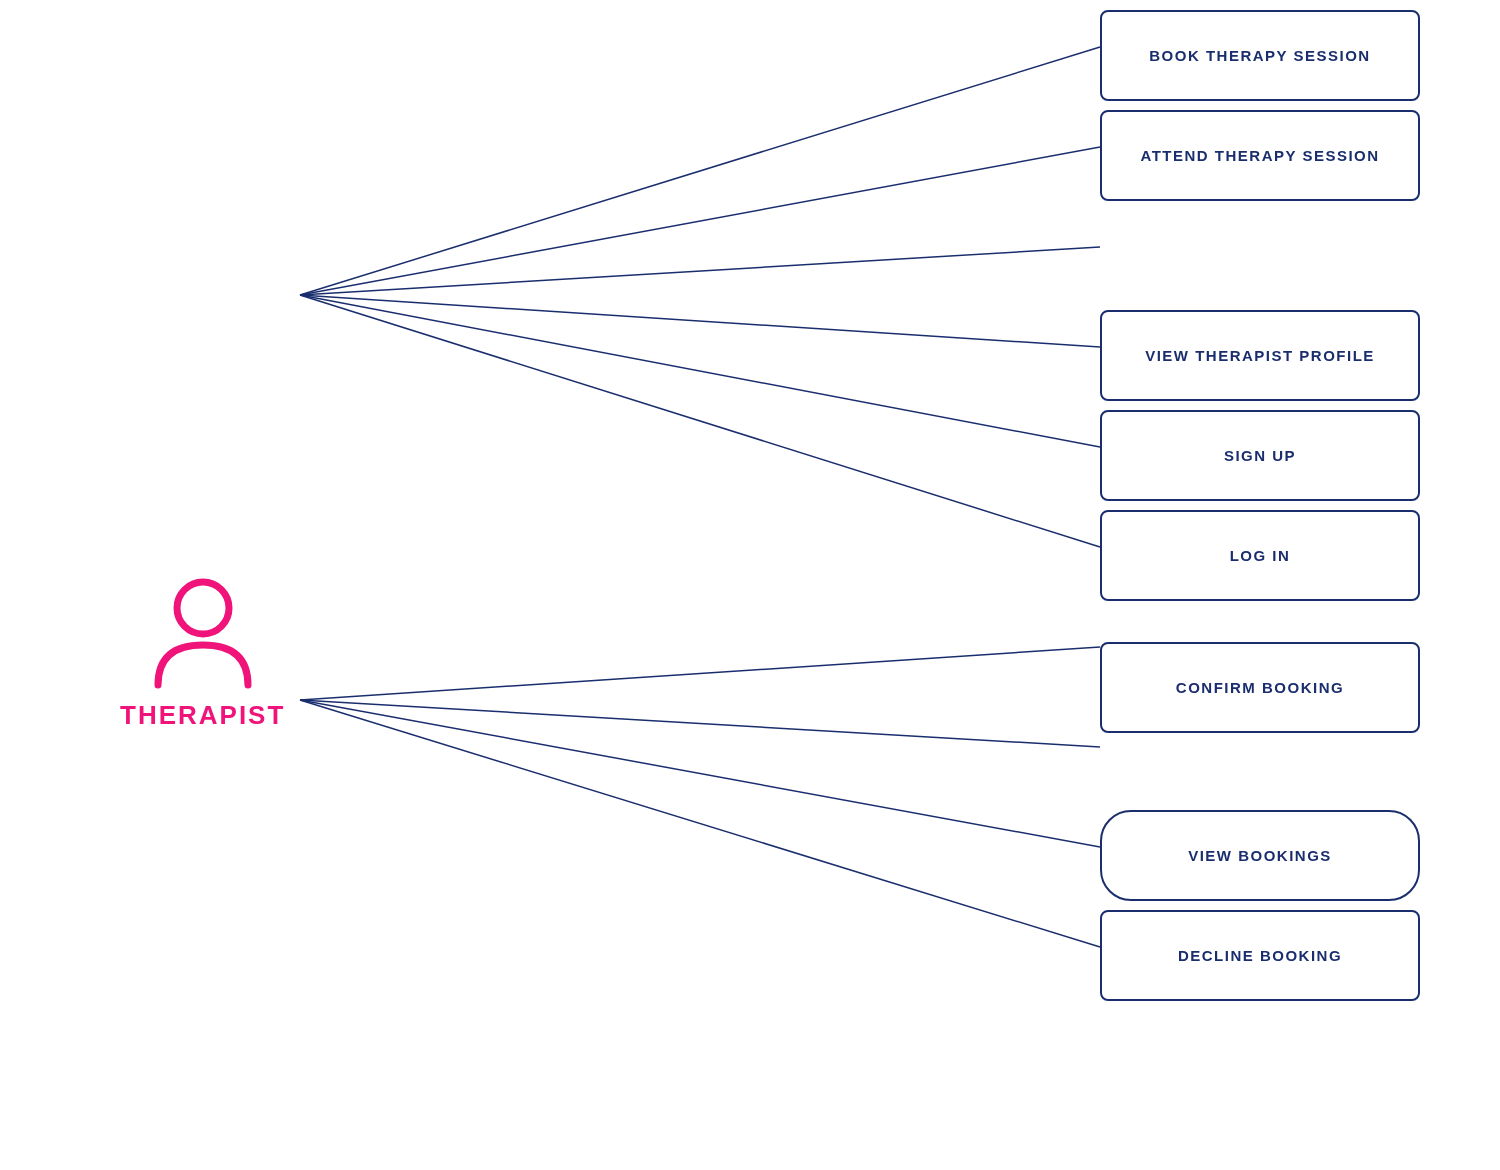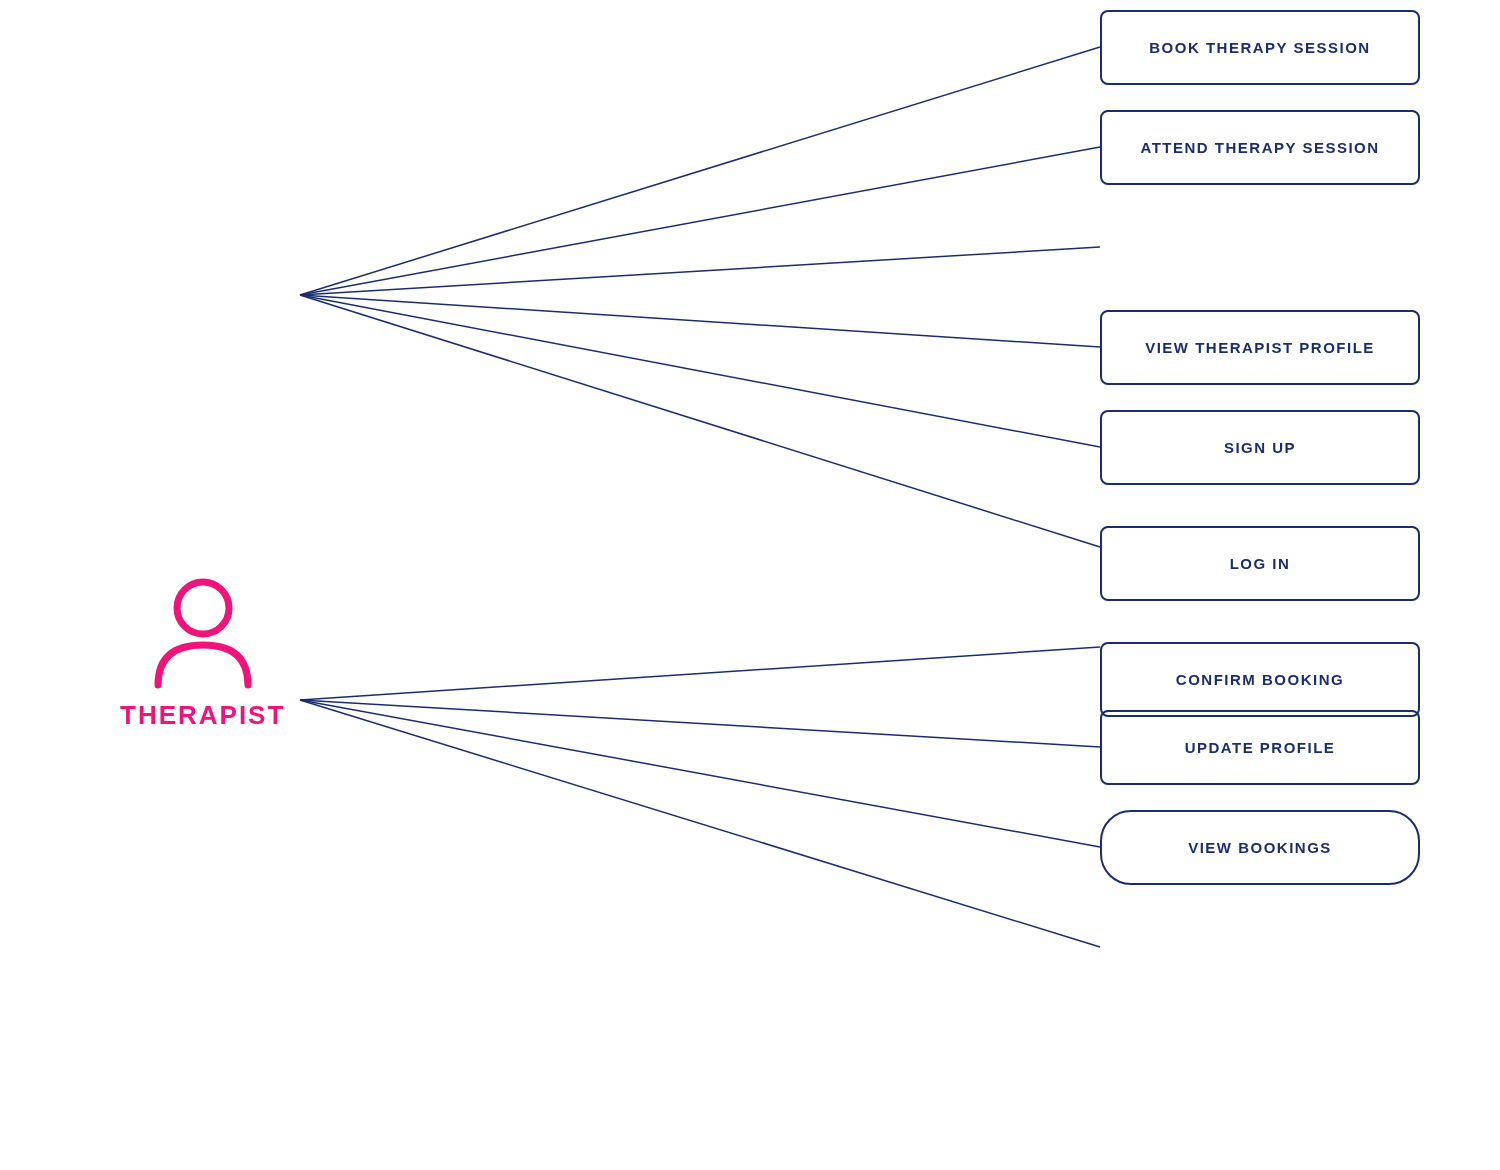--- a/index.html
+++ b/index.html
@@ -55,21 +55,21 @@
     .actor-therapist .actor-label {
       color: #f0147a;
     }
 
     
     .use-case-box {
       position: absolute;
       border: 2.5px solid #1a2e6e;
       border-radius: 8px;
       width: 320px;
-      height: 75px;
+      height: 91px;
       display: flex;
       align-items: center;
       justify-content: center;
       right: 80px;
     }
 
     .use-case-label {
       font-size: 15px;
       font-weight: 800;
       letter-spacing: 1.5px;
@@ -139,30 +139,30 @@
 
 
   <div class="use-case-box" style="top: 310px;">
     <span class="use-case-label">VIEW THERAPIST PROFILE</span>
   </div>
 
   <div class="use-case-box" style="top: 410px;">
     <span class="use-case-label">SIGN UP</span>
   </div>
 
-  <div class="use-case-box" style="top: 526px;">
+  <div class="use-case-box" style="top: 510px;">
     <span class="use-case-label">LOG IN</span>
   </div>
 
   <div class="use-case-box" style="top: 610px; margin-top: 32px;">
     <span class="use-case-label">CONFIRM BOOKING</span>
   </div>
 
-  <div class="use-case-box" style="top: 710px;">
-    <span class="use-case-label">UPDATE PROFILE</span>
-  </div>
 
   <div class="use-case-box" style="top: 810px; border-radius: 31px;">
     <span class="use-case-label">VIEW BOOKINGS</span>
   </div>
 
+  <div class="use-case-box" style="top: 910px;">
+    <span class="use-case-label">DECLINE BOOKING</span>
+  </div>
 
 </div>
 
 </body></html>

